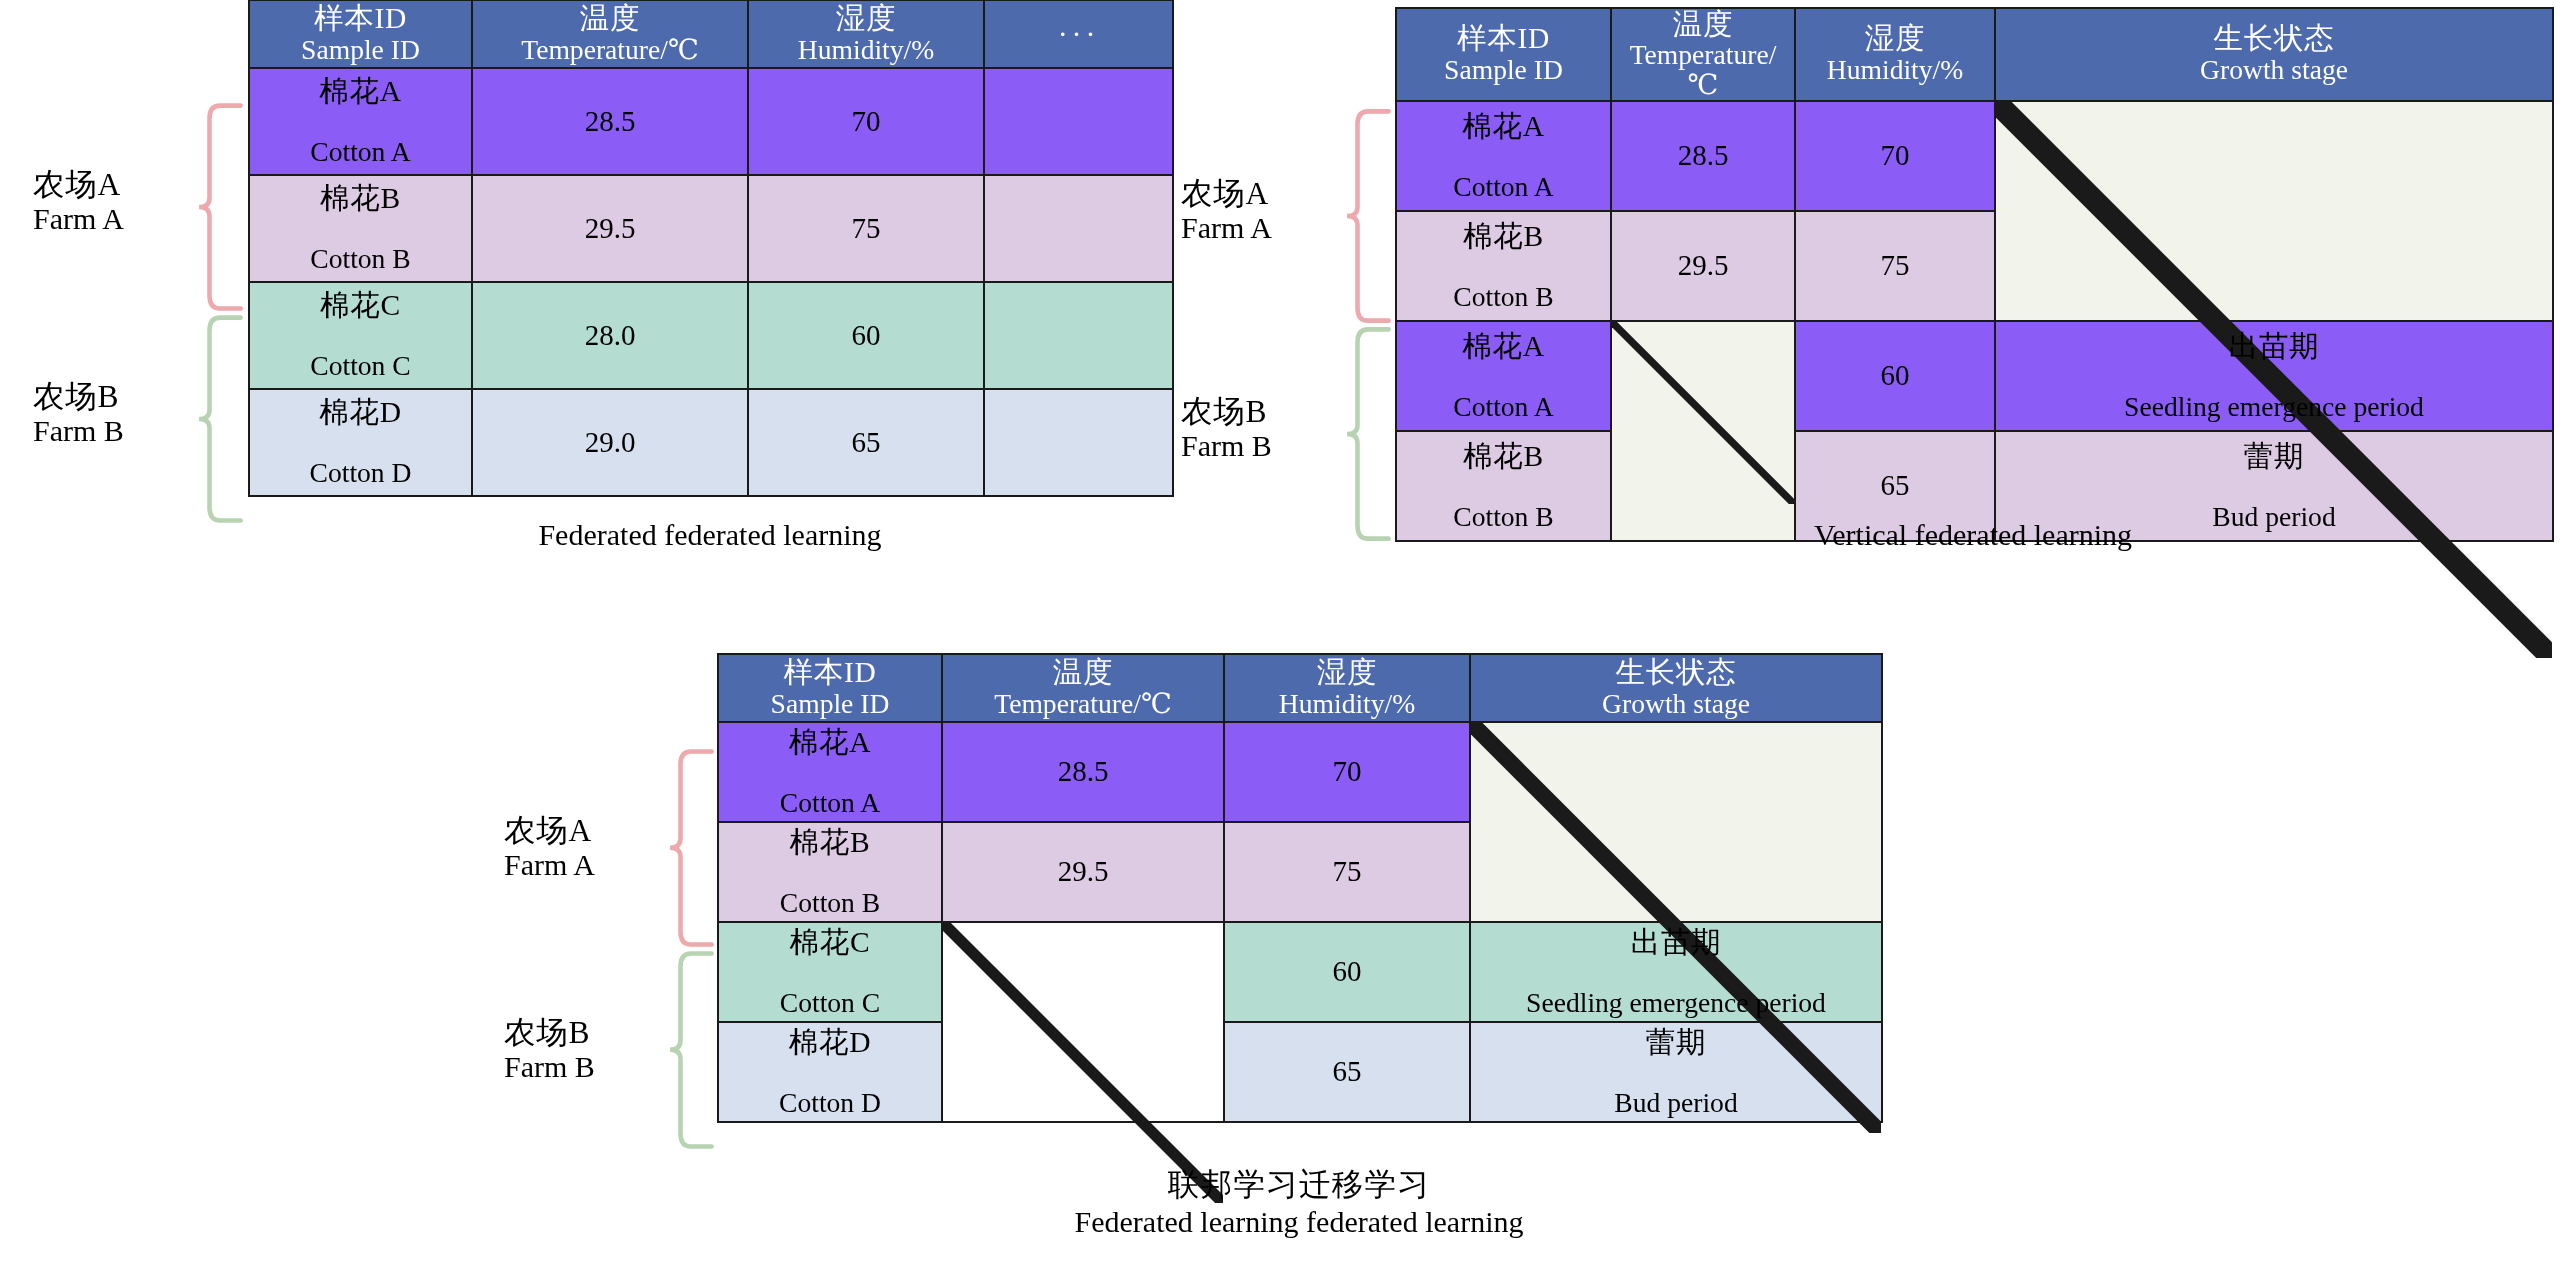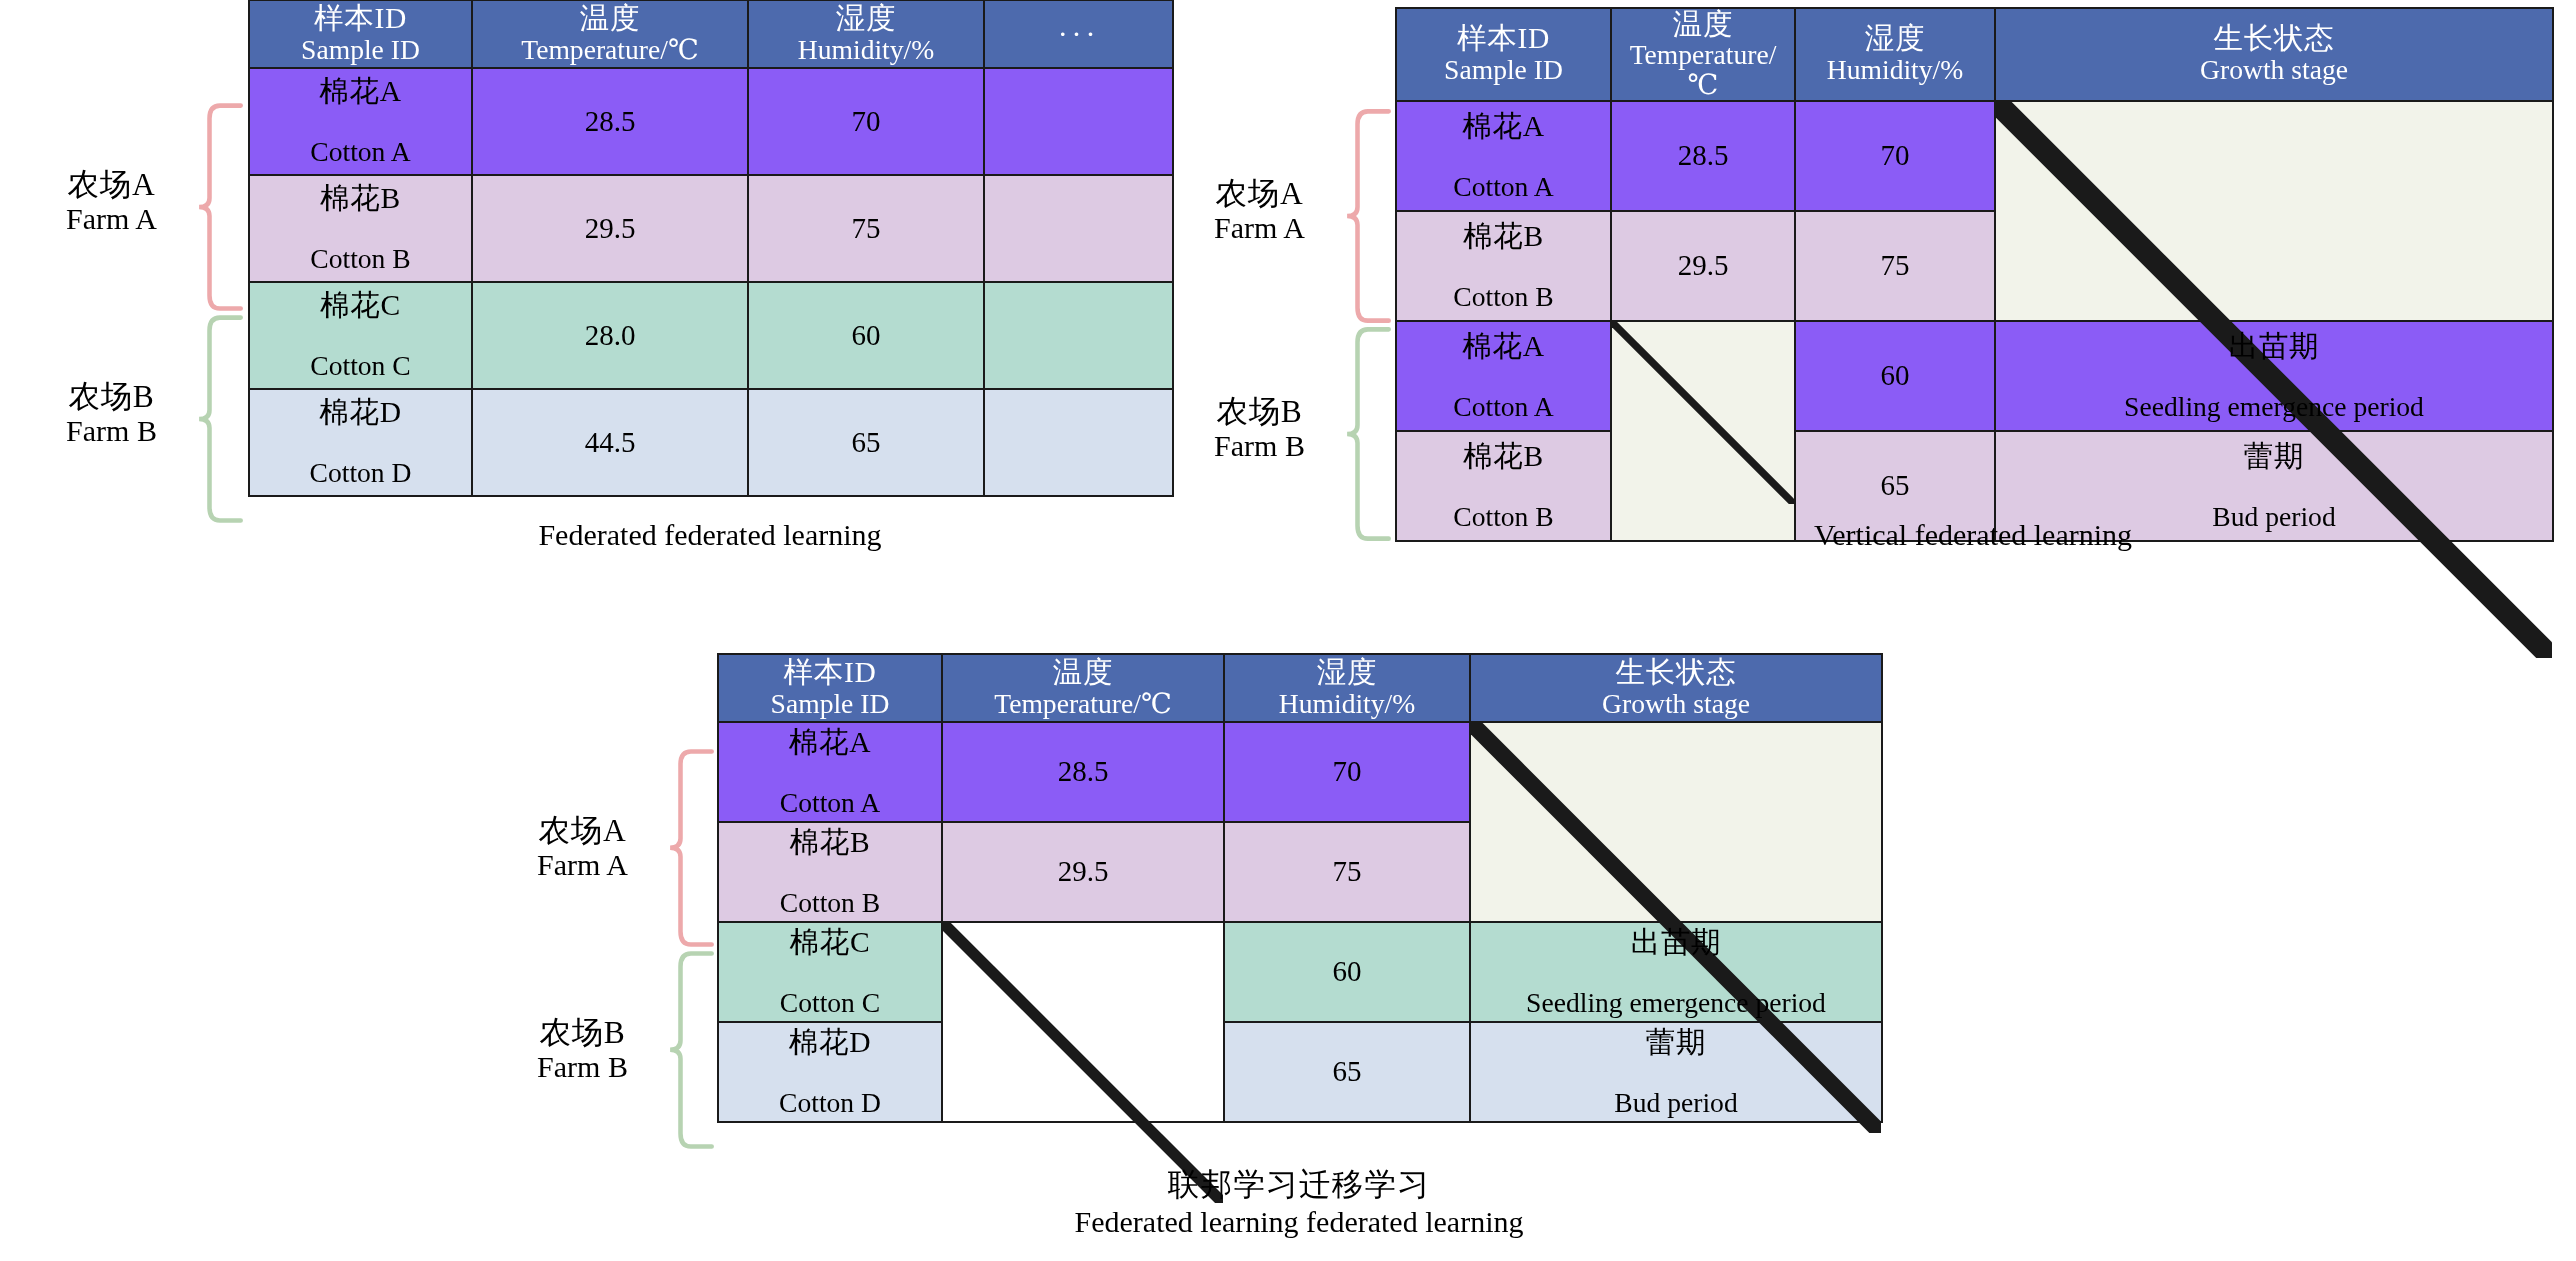--- a/index.html
+++ b/index.html
@@ -50,21 +50,20 @@
   .diag{position:absolute;inset:0;pointer-events:none;}
   .diag line{stroke:#1a1a1a;stroke-width:4;}
 
   
   .brace{position:absolute;}
   .brace svg{display:block;overflow:visible;}
 
   
   .glabel{
     position:absolute;
-    text-align:center;
     font-size:30px;
     line-height:1.12;
     white-space:nowrap;
     font-family:Liberation Serif, serif;
   }
   .glabel .cn{display:block;font-size:31.5px;letter-spacing:0.7px;}
   .glabel .en{display:block;font-size:30px;}
 
   
   .caption{
@@ -136,21 +135,21 @@
         <td class="cell">28.0</td>
         <td class="cell">60</td>
         <td class="cell"></td>
       </tr>
 
       <tr class="r-blue">
         <td class="cell" style="height:105px">
           <span class="cn">棉花D</span>
           <span class="en">Cotton D</span>
         </td>
-        <td class="cell">44.5</td>
+        <td class="cell">29.0</td>
         <td class="cell">65</td>
         <td class="cell"></td>
       </tr>
     </tbody>
   </table>
 
   <div class="brace" style="left:190px;top:102px;">
     <svg width="52" height="210" viewBox="0 0 80 320">
       <path d="M78 4 H46 Q30 4 30 24 V146 Q30 160 14 160 Q30 160 30 174 V296 Q30 316 46 316 H78" fill="none" stroke="#eda9ab" stroke-width="7" stroke-linecap="round"></path>
     </svg>

